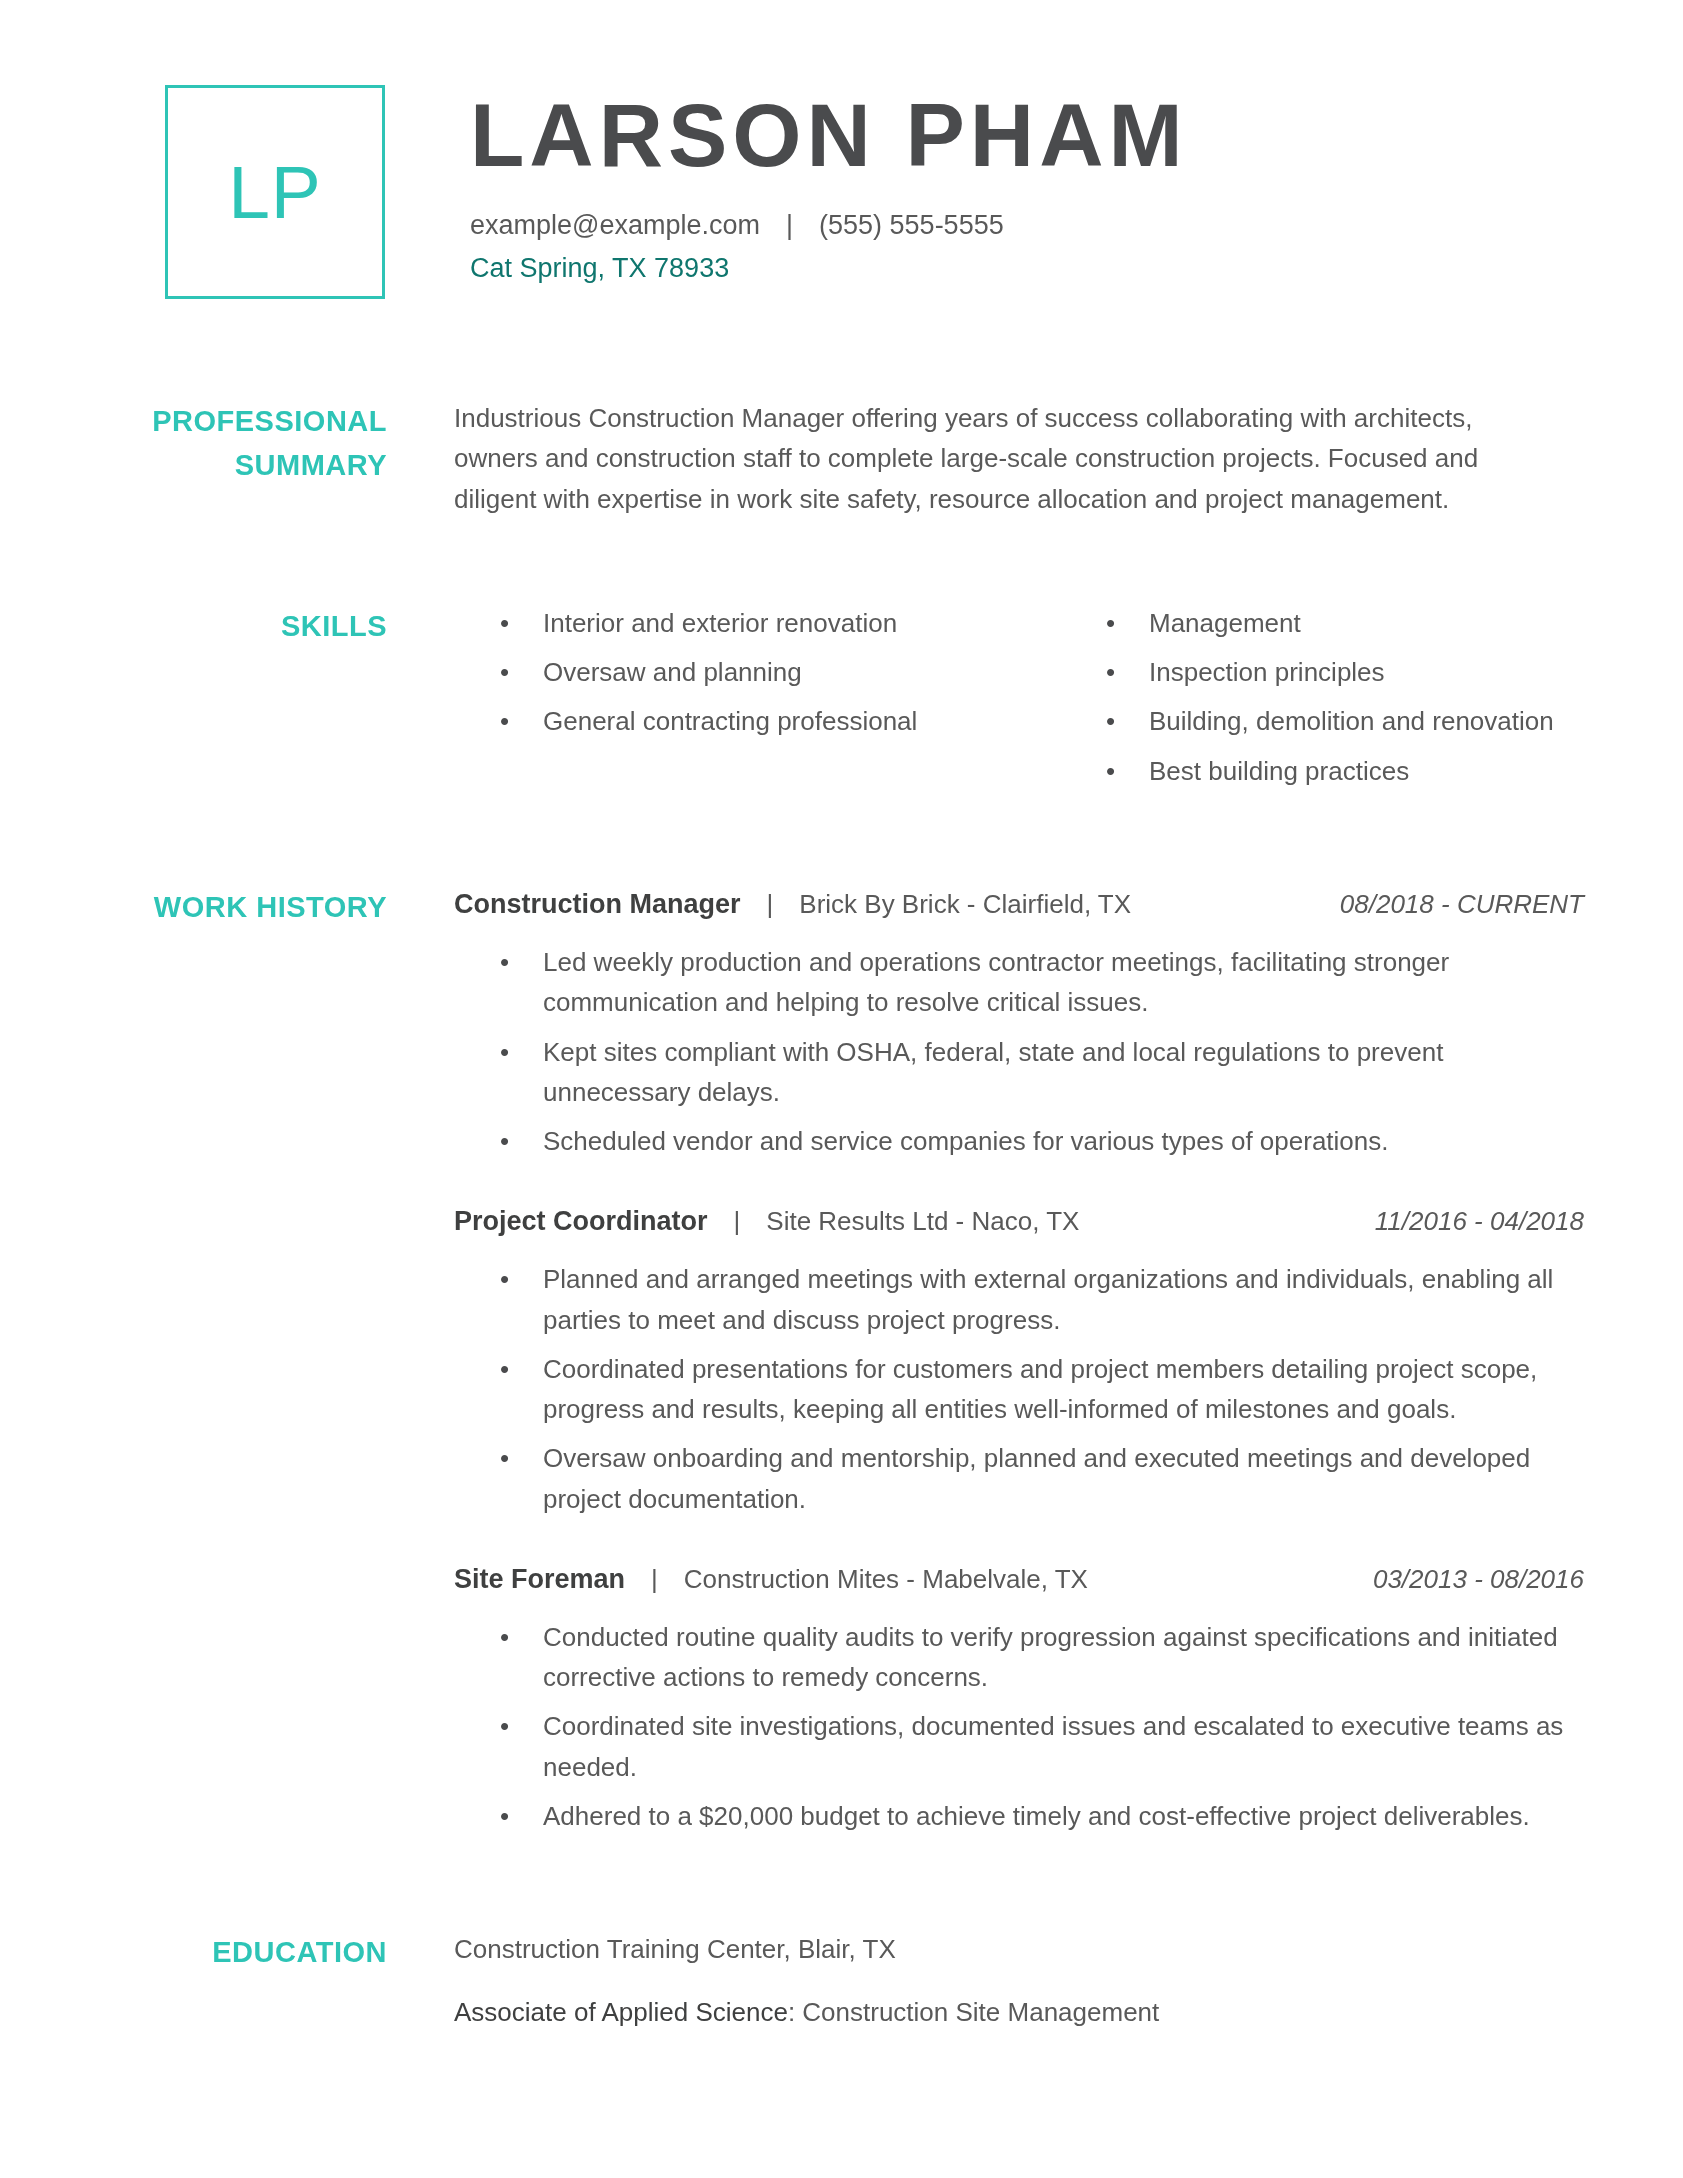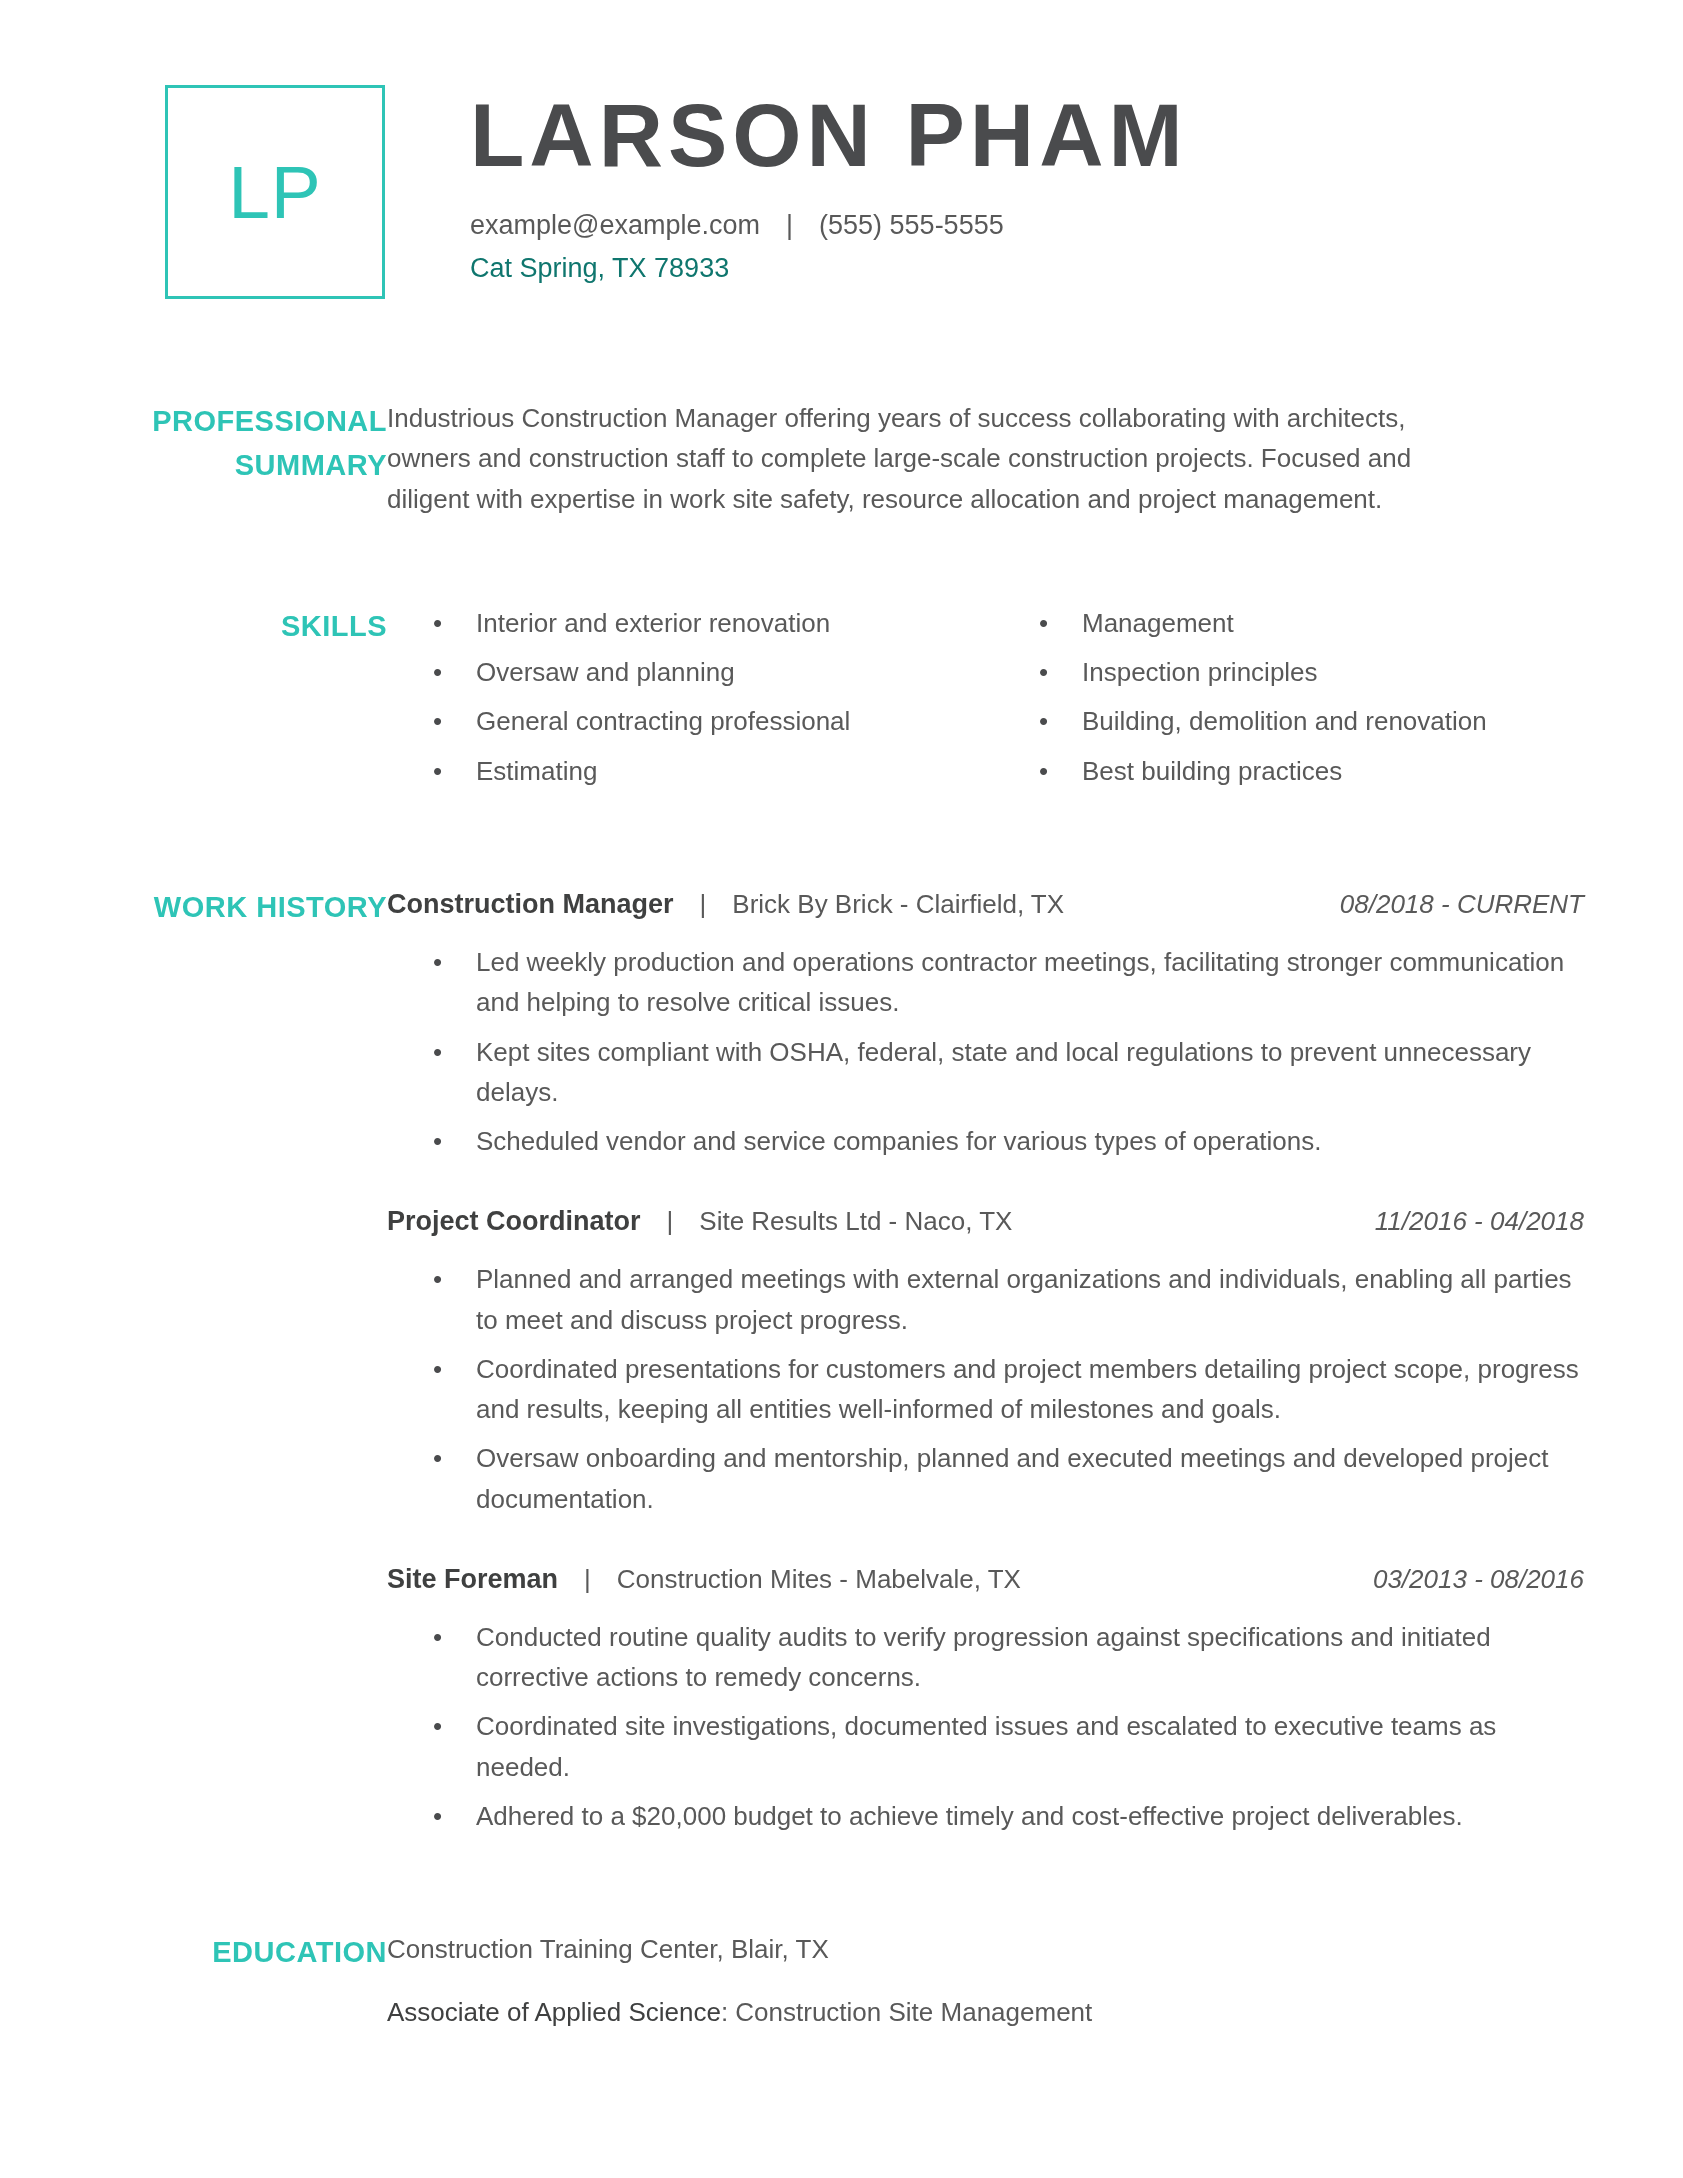--- a/index.html
+++ b/index.html
@@ -60,20 +60,21 @@
   .address-line {
     margin-top: 12px;
     font-size: 27px;
     color: #0f766e;
   }
 
   
   .section {
     display: grid;
     grid-template-columns: 238px 1fr;
+    column-gap: 67px;
     margin-bottom: 84px;
   }
   .section:last-child { margin-bottom: 0; }
   .label {
     text-align: right;
     color: #2ec4b6;
     font-weight: 700;
     font-size: 29px;
     line-height: 1.5;
     letter-spacing: 0.5px;
@@ -165,21 +166,20 @@
     </div>
   </section>
 
   <section class="section">
     <div class="label">SKILLS</div>
     <div class="content skills-grid">
       <ul class="bullets">
         <li>Interior and exterior renovation</li>
         <li>Oversaw and planning</li>
         <li>General contracting professional</li>
-        <li>Estimating</li>
       </ul>
       <ul class="bullets">
         <li>Management</li>
         <li>Inspection principles</li>
         <li>Building, demolition and renovation</li>
         <li>Best building practices</li>
       </ul>
     </div>
   </section>
 

